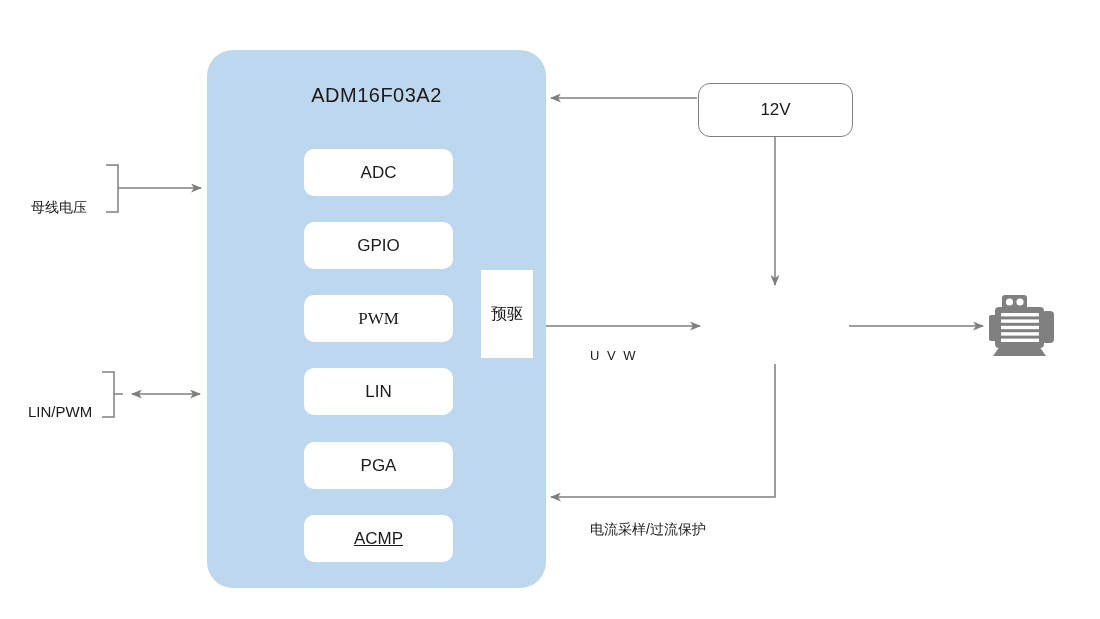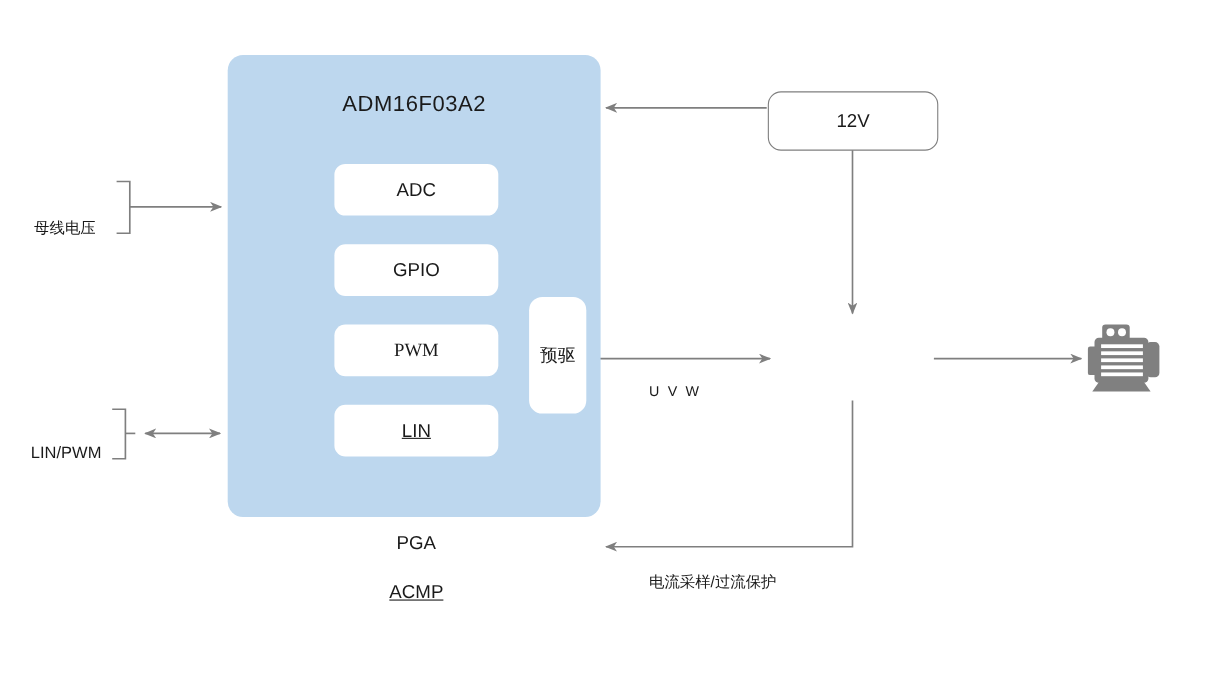--- a/index.html
+++ b/index.html
@@ -31,53 +31,53 @@
     stroke-width: 1.5;
     fill: none;
   }
   .connector-layer .arrowhead { fill: var(--line); }
   .motor-part { fill: var(--motor); }
   .motor-hole { fill: #ffffff; }
 
   .mcu {
     position: absolute;
     left: 207px; top: 50px;
-    width: 339px; height: 420px;
+    width: 339px; height: 538px;
     background: var(--mcu-fill);
-    border-radius: 14px;
+    border-radius: 26px;
   }
   .mcu-title {
     position: absolute;
     top: 34px; left: 0; right: 0;
     text-align: center;
     font-size: 20px;
     letter-spacing: 0.5px;
   }
   .module {
     position: absolute;
     left: 97px;
     width: 149px; height: 47px;
     background: #ffffff;
     border-radius: 10px;
     display: flex; align-items: center; justify-content: center;
     font-size: 17px;
   }
   .module.m0 { top: 99px; }
   .module.m1 { top: 172px; }
   .module.m2 { top: 245px; font-family: Liberation Serif, serif; }
-  .module.m3 { top: 318px; text-decoration: underline; }
-  .module.m4 { top: 392px; margin-top: 28px; }
+  .module.m3 { top: 318px; }
+  .module.m4 { top: 392px; }
   .module.m5 { top: 465px; text-decoration: underline; }
 
   .predriver {
     position: absolute;
     left: 481px; top: 270px;
-    width: 52px; height: 106px;
+    width: 52px; height: 88px;
     background: #ffffff;
-    border-radius: 12px;
+    border-radius: 0;
     display: flex; align-items: center; justify-content: center;
     font-size: 16px;
   }
 
   .outbox {
     position: absolute;
     background: #ffffff;
     border: 1.5px solid var(--box-border);
     border-radius: 12px;
     display: flex; align-items: center; justify-content: center; margin-top: 12px;

